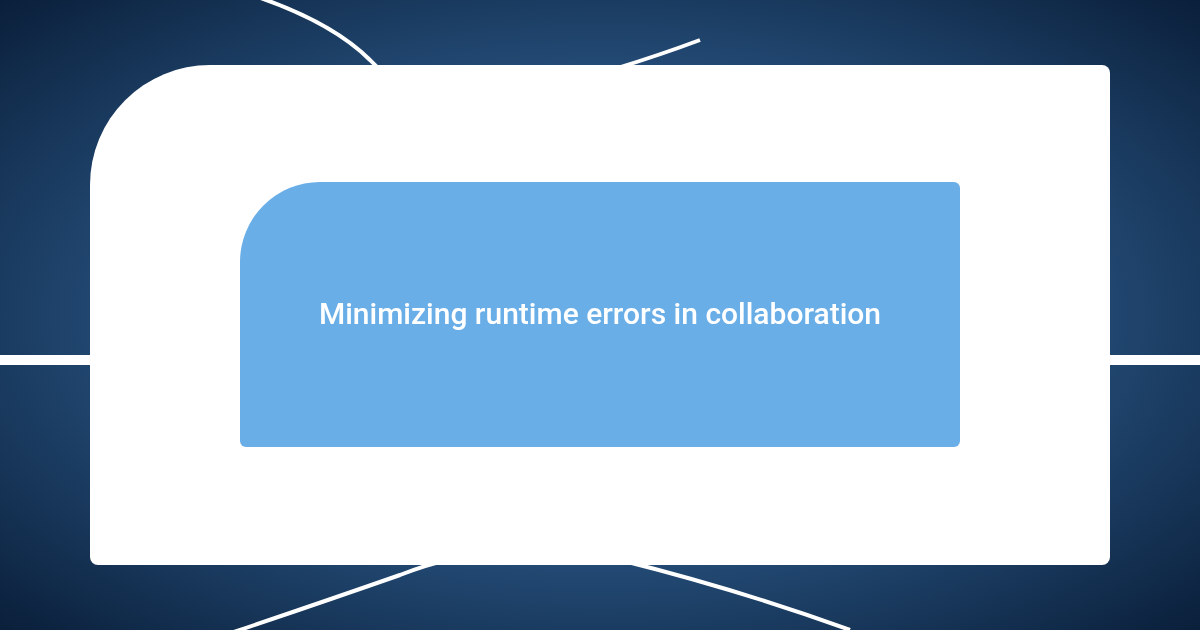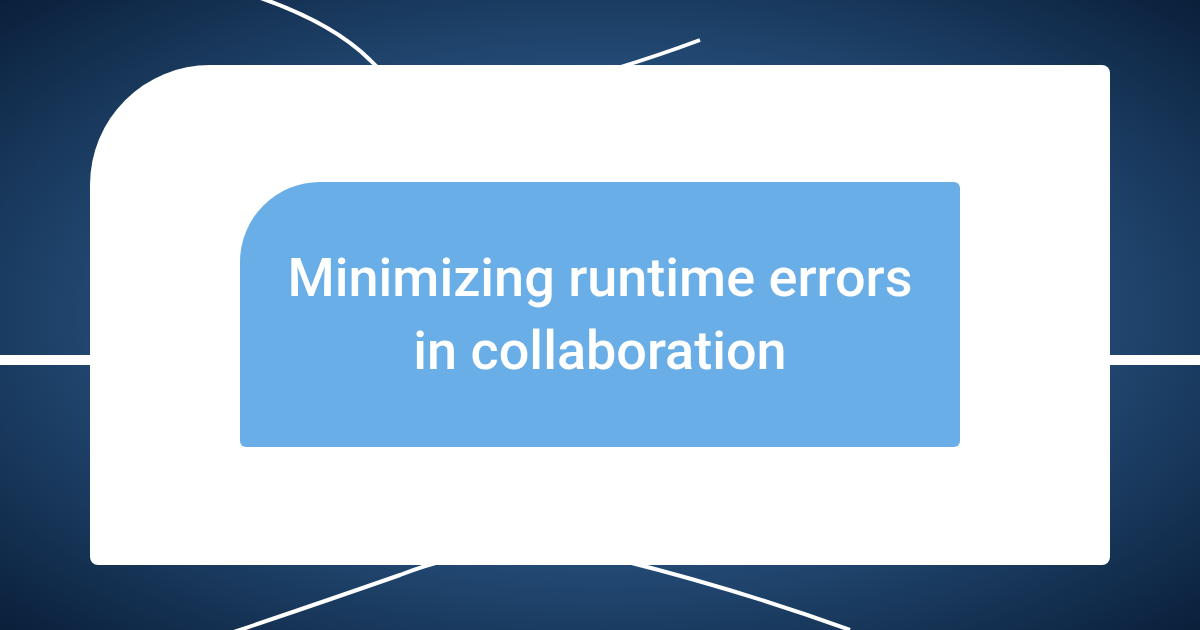--- a/index.html
+++ b/index.html
@@ -43,21 +43,21 @@
       top: 182px;
       left: 240px;
       border-radius: 80px 6px 6px 6px;
       display: flex;
       align-items: center;
       justify-content: center;
     }
     
     .title-text {
       color: white;
-      font-size: 54px;
+      font-size: 30px;
       font-weight: 500;
       text-align: center;
       line-height: 1.35;
       padding: 0 40px;
     }
     
     .wave-top {
       position: absolute;
       top: 0;
       left: 0;

